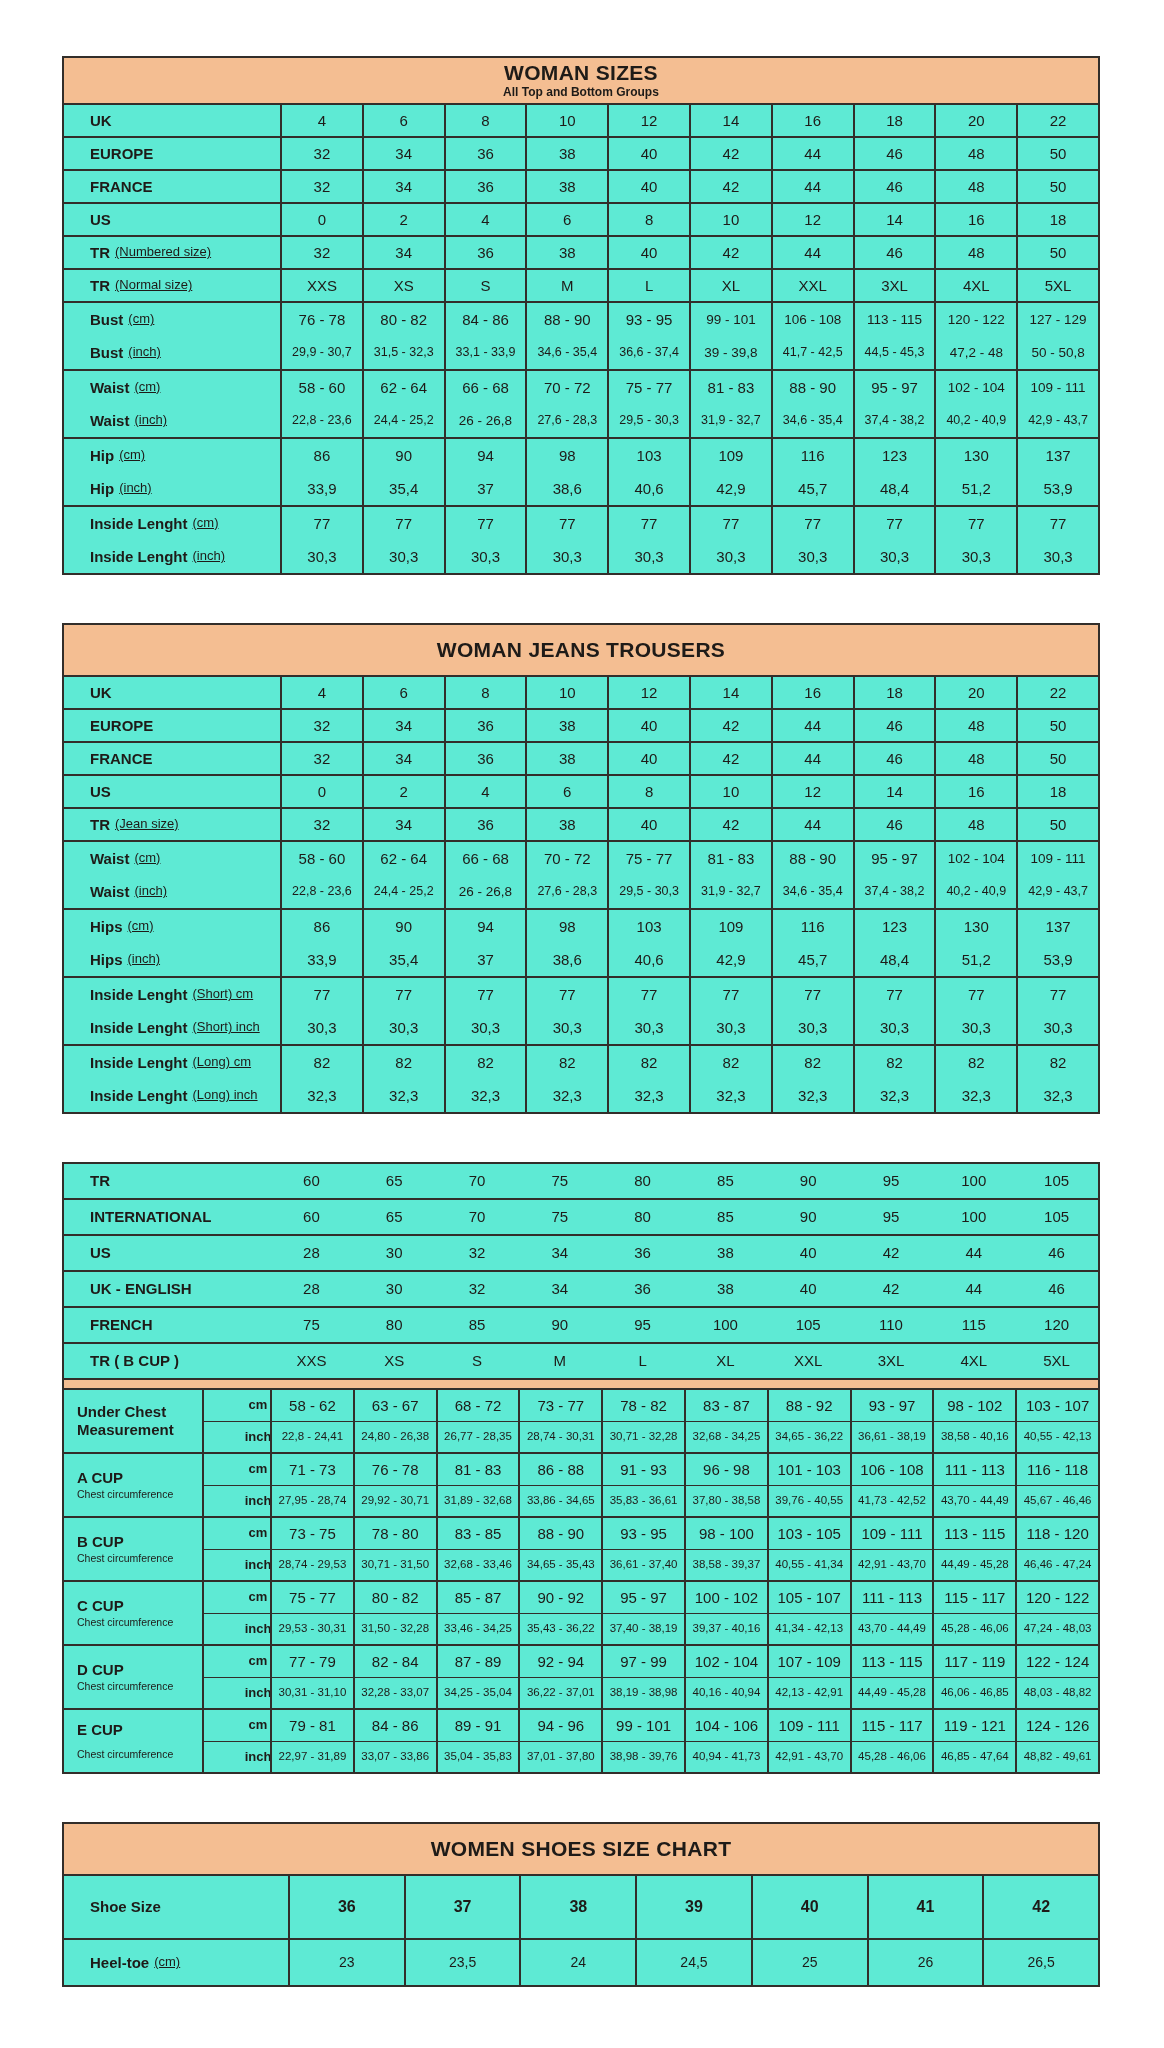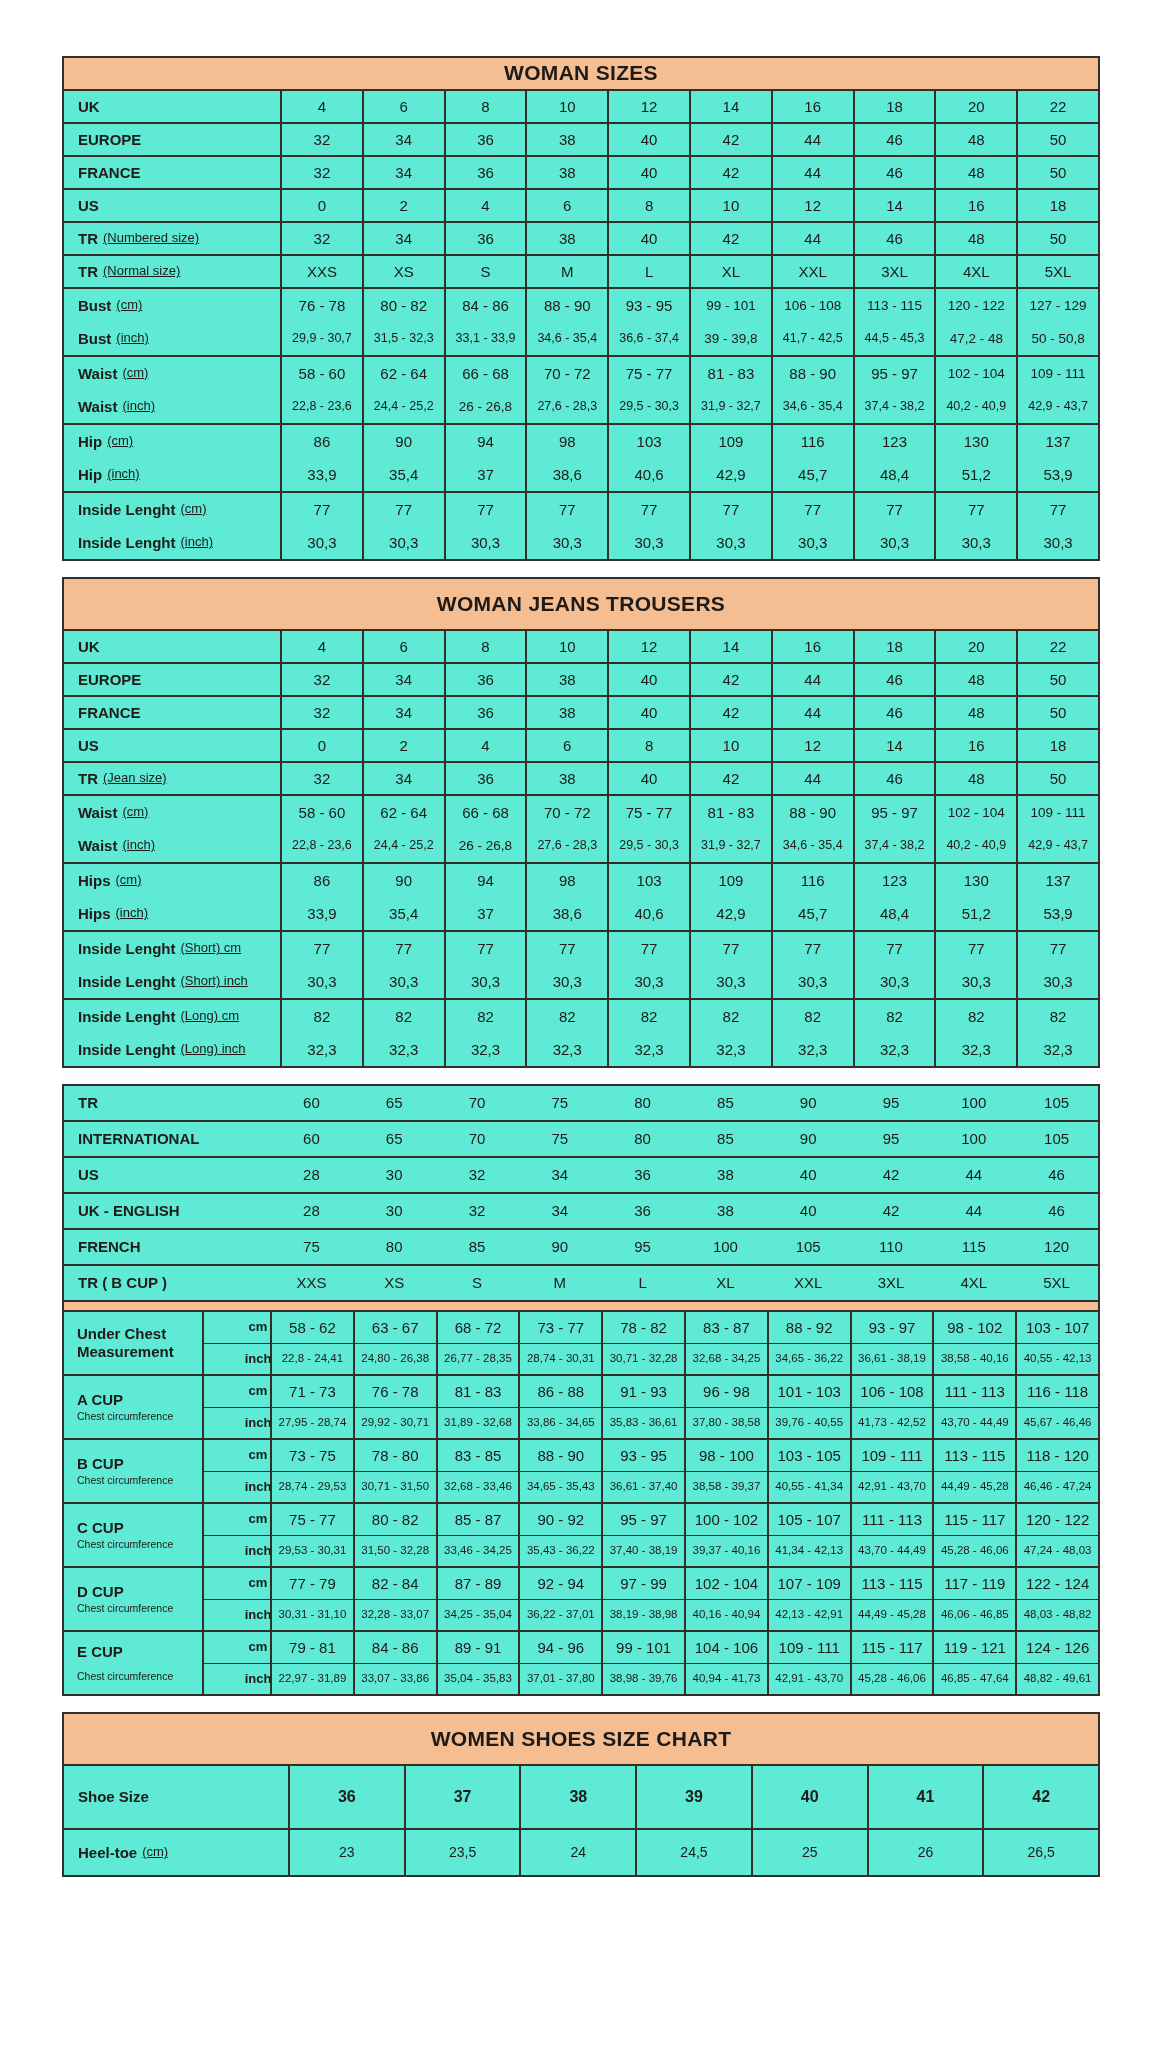--- a/index.html
+++ b/index.html
@@ -5,30 +5,30 @@
   :root{
     --peach:#F4BE92;
     --bd:#322e2a;
     --txt:#1e1b18;
   }
   *{box-sizing:border-box;}
   html,body{margin:0;padding:0;width:1164px;height:2048px;background:#ffffff;overflow:hidden;}
   body{font-family:"Liberation Sans","DejaVu Sans",sans-serif;color:var(--txt);}
   .wrap{position:absolute;left:62px;top:56px;width:1038px;}
   .tbl{border:2px solid var(--bd);background:#5eead4;}
-  .tbl + .tbl{margin-top:16px;}
+  .tbl + .tbl{margin-top:48px;}
   .tbl-header{background:var(--peach);text-align:center;border-bottom:2px solid var(--bd);padding:13px 0;}
   .tbl-header.with-sub{padding:3px 0 4px;}
   .t-title{font-size:21px;font-weight:bold;letter-spacing:.3px;}
   .t-sub{font-size:12px;font-weight:bold;margin-top:0px;}
   .sec{display:grid;align-items:stretch;}
   .sec + .sec{border-top:2px solid var(--bd);}
   .cell{display:flex;align-items:center;justify-content:center;min-height:31px;font-size:15px;line-height:1.15;text-align:center;padding:1px 2px;}
   .grp .cell{min-height:33px;}
-  .cell.lbl{justify-content:flex-start;text-align:center;padding-left:14px;}
+  .cell.lbl{justify-content:flex-start;text-align:center;padding-left:26px;}
   .lbl-main{font-weight:bold;font-size:15px;}
   .lbl-note{font-weight:normal;font-size:13px;margin-left:5px;text-decoration:underline;}
   .cell.v,.cell.unit{border-left:2px solid var(--bd);}
   .sz8{font-size:13.5px;}
   .sz10{font-size:12.5px;}
   
   .open-sec .cell{min-height:34px;border-left:none;}
   .bra-divider{height:12px;background:var(--peach);border-top:2px solid var(--bd);border-bottom:2px solid var(--bd);}
   .bra-divider + .sec{border-top:none;}
   .cup-sec .cell{min-height:31px;}
@@ -45,20 +45,21 @@
   [data-table-index="3"] .sec:last-child .cell.v{font-size:14px;}
 </style>
 </head>
 <body>
 
 <div class="wrap">
 
   <section class="tbl">
     <header class="tbl-header with-sub">
       <div class="t-title">WOMAN SIZES</div>
+      <div class="t-sub">All Top and Bottom Groups</div>
     </header>
     <div class="t-body" data-table-index="0">
         <div class="sec" style="grid-template-columns: 216px repeat(10, 1fr);">
           <div class="cell lbl">
             <span class="lbl-main">UK</span>
           </div>
           <div class="cell v">4</div>
           <div class="cell v">6</div>
           <div class="cell v">8</div>
           <div class="cell v">10</div>

